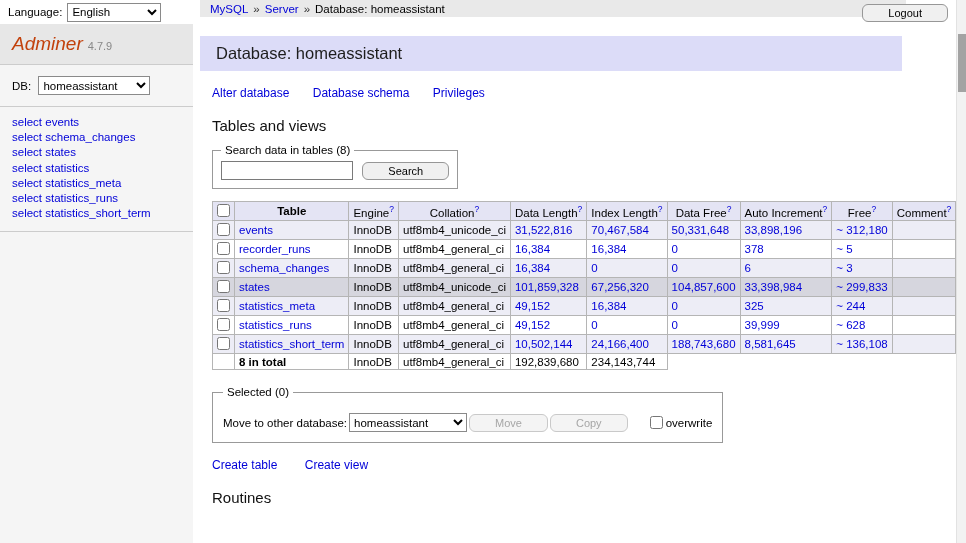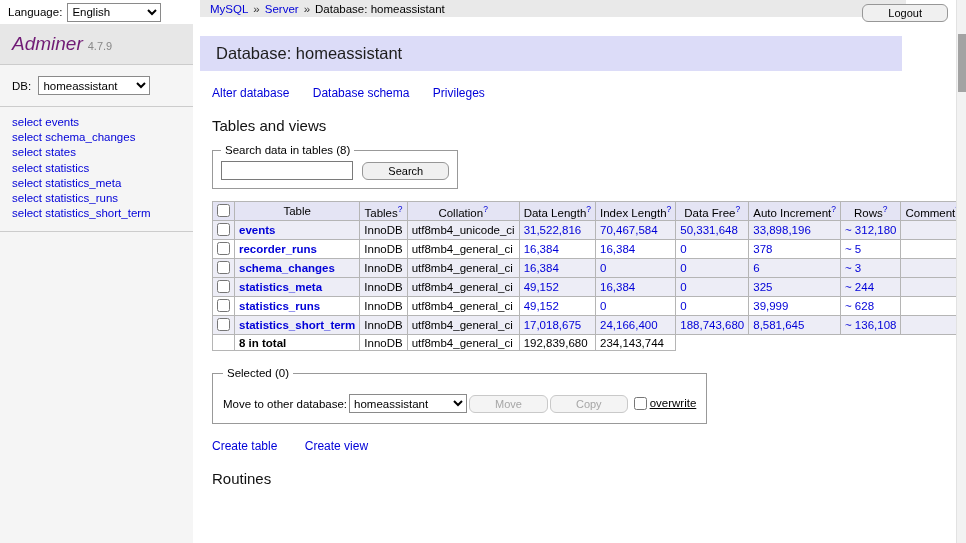--- a/index.html
+++ b/index.html
@@ -22,21 +22,21 @@
   .crumb-sep { color: #333; }
   .logout-btn { position: absolute; top: 4px; right: 18px; }
 
   .btn { font-family: "Liberation Sans", sans-serif; font-size: 11px; padding: 2px 25px;
     background: #f0f0f0; border: 1px solid #979797; border-radius: 6px; color: #000; cursor: pointer; }
   .btn:disabled { color: #a6a6a6; border-color: #c9c9c9; background: #f4f4f4; cursor: default; }
 
   
   .sidebar { position: absolute; left: 0; top: 24px; width: 193px; height: 519px; background: #f5f5f5; }
   .sidebar-h1 { background: #e7e7e7; border-bottom: 1px solid #ccc; padding: 9px 12px; }
-  .app-name { font-size: 19px; font-style: italic; color: #701a75; }
+  .app-name { font-size: 19px; font-style: italic; color: #c2410c; }
   .app-version { font-size: 11px; color: #888; margin-left: 5px; }
   .side-block { padding: 11px 12px; border-bottom: 1px solid #ccc; font-size: 11.5px; }
   .db-select { width: 112px; margin-left: 4px; }
   .action-line { margin-bottom: 4px; }
   .action-line a { margin-right: 13px; }
   .table-list { padding: 8px 12px 10px; border-bottom: 1px solid #ccc; }
   .table-list a { display: block; font-size: 11.5px; line-height: 1.32; }
 
   
   .content { position: absolute; left: 200px; top: 24px; width: 702px; }
@@ -48,35 +48,35 @@
 
   fieldset { border: 1px solid #999; width: fit-content; }
   legend { font-size: 11.5px; padding: 0 4px; }
   .search-fieldset { margin: 10px 0 0 12px; padding: 5px 8px 8px; }
   .search-input { width: 132px; height: 19px; border: 1px solid #7a7a7a; padding: 1px 3px;
     font-size: 11.5px; margin-right: 6px; background: #fff; }
 
   table { margin: 12px 0 0 12px; border-collapse: collapse; font-size: 11.5px; }
   td, th { border: 1px solid #b5b5b5; padding: 1.5px 4px; white-space: nowrap; }
   thead th { background: #e4e4f4; font-weight: normal; text-align: center; }
-  thead th.col-table-h { font-weight: normal; }
+  thead th.col-table-h { font-weight: bold; }
   sup.hint { font-size: 8.5px; }
   tbody th { text-align: left; font-weight: normal; }
-  .name-cell a { font-weight: bold; }
+  .name-cell a { font-weight: normal; }
   tr.odd td, tr.odd th { background: #ededf6; }
   tr.hovered td, tr.hovered th { background: #d6d6de; }
   .num { text-align: left; }
   .cb { text-align: center; width: 22px; }
   .total-label { font-weight: bold; }
 
   .selected-fieldset { margin: 16px 0 0 12px; padding: 6px 10px 10px; }
   .op-row .btn { margin-right: 3px; }
   .move-row { margin-top: 9px; display: flex; align-items: center; gap: 2px; font-size: 11.5px; }
   .move-select { width: 118px; }
-  .overwrite-wrap { display: flex; align-items: flex-start; gap: 3px; margin-left: 4px; text-decoration: underline; }
+  .overwrite-wrap { display: flex; align-items: flex-end; gap: 3px; margin-left: 20px; }
 
   .footer-links { margin: 15px 0 0 12px; }
   .footer-links a { margin-right: 24px; }
 
   
   .scrollbar { position: absolute; right: 0; top: 0; width: 10px; height: 543px;
     background: #f2f2f2; border-left: 1px solid #e2e2e2; }
   .scroll-thumb { position: absolute; left: 1px; top: 34px; width: 8px; height: 58px; background: #a3a3a3; }
 </style>
 </head>
@@ -150,27 +150,27 @@
         <col style="width:74px">
         <col style="width:62px">
         <col style="width:84px">
       <col style="width:54px">
         <col style="width:52px">
     </colgroup>
     <thead>
       <tr>
         <th class="cb"><input type="checkbox" style=""></th>
         <th class="col-table-h"><span>Table</span></th>
-        <th><span>Tables</span><sup class="hint"><a>?</a></sup></th>
+        <th><span>Engine</span><sup class="hint"><a>?</a></sup></th>
         <th><span>Collation</span><sup class="hint"><a>?</a></sup></th>
         <th><span>Data Length</span><sup class="hint"><a>?</a></sup></th>
         <th><span>Index Length</span><sup class="hint"><a>?</a></sup></th>
         <th><span>Data Free</span><sup class="hint"><a>?</a></sup></th>
         <th><span>Auto Increment</span><sup class="hint"><a>?</a></sup></th>
-        <th><span>Rows</span><sup class="hint"><a>?</a></sup></th>
+        <th><span>Free</span><sup class="hint"><a>?</a></sup></th>
         <th><span>Comment</span><sup class="hint"><a>?</a></sup></th>
       </tr>
     </thead>
     <tbody>
       <tr class="odd">
         <td class="cb"><input type="checkbox" style=""></td>
         <th class="name-cell"><a>events</a></th>
         <td>InnoDB</td>
         <td>utf8mb4_unicode_ci</td>
         <td class="num"><a>31,522,816</a></td>
@@ -197,20 +197,32 @@
         <th class="name-cell"><a>schema_changes</a></th>
         <td>InnoDB</td>
         <td>utf8mb4_general_ci</td>
         <td class="num"><a>16,384</a></td>
         <td class="num"><a>0</a></td>
         <td class="num"><a>0</a></td>
         <td class="num"><a>6</a></td>
         <td class="num"><a>~ 3</a></td>
         <td></td>
       </tr>
+      <tr class="hovered">
+        <td class="cb"><input type="checkbox" style=""></td>
+        <th class="name-cell"><a>states</a></th>
+        <td>InnoDB</td>
+        <td>utf8mb4_unicode_ci</td>
+        <td class="num"><a>101,859,328</a></td>
+        <td class="num"><a>67,256,320</a></td>
+        <td class="num"><a>104,857,600</a></td>
+        <td class="num"><a>33,398,984</a></td>
+        <td class="num"><a>~ 299,833</a></td>
+        <td></td>
+      </tr>
       <tr class="odd">
         <td class="cb"><input type="checkbox" style=""></td>
         <th class="name-cell"><a>statistics_meta</a></th>
         <td>InnoDB</td>
         <td>utf8mb4_general_ci</td>
         <td class="num"><a>49,152</a></td>
         <td class="num"><a>16,384</a></td>
         <td class="num"><a>0</a></td>
         <td class="num"><a>325</a></td>
         <td class="num"><a>~ 244</a></td>
@@ -226,21 +238,21 @@
         <td class="num"><a>0</a></td>
         <td class="num"><a>39,999</a></td>
         <td class="num"><a>~ 628</a></td>
         <td></td>
       </tr>
       <tr class="odd">
         <td class="cb"><input type="checkbox" style=""></td>
         <th class="name-cell"><a>statistics_short_term</a></th>
         <td>InnoDB</td>
         <td>utf8mb4_general_ci</td>
-        <td class="num"><a>17,018,675</a></td>
+        <td class="num"><a>10,502,144</a></td>
         <td class="num"><a>24,166,400</a></td>
         <td class="num"><a>188,743,680</a></td>
         <td class="num"><a>8,581,645</a></td>
         <td class="num"><a>~ 136,108</a></td>
         <td></td>
       </tr>
       <tr>
         <td class="cb"></td>
         <th class="total-label">8 in total</th>
         <td>InnoDB</td>

